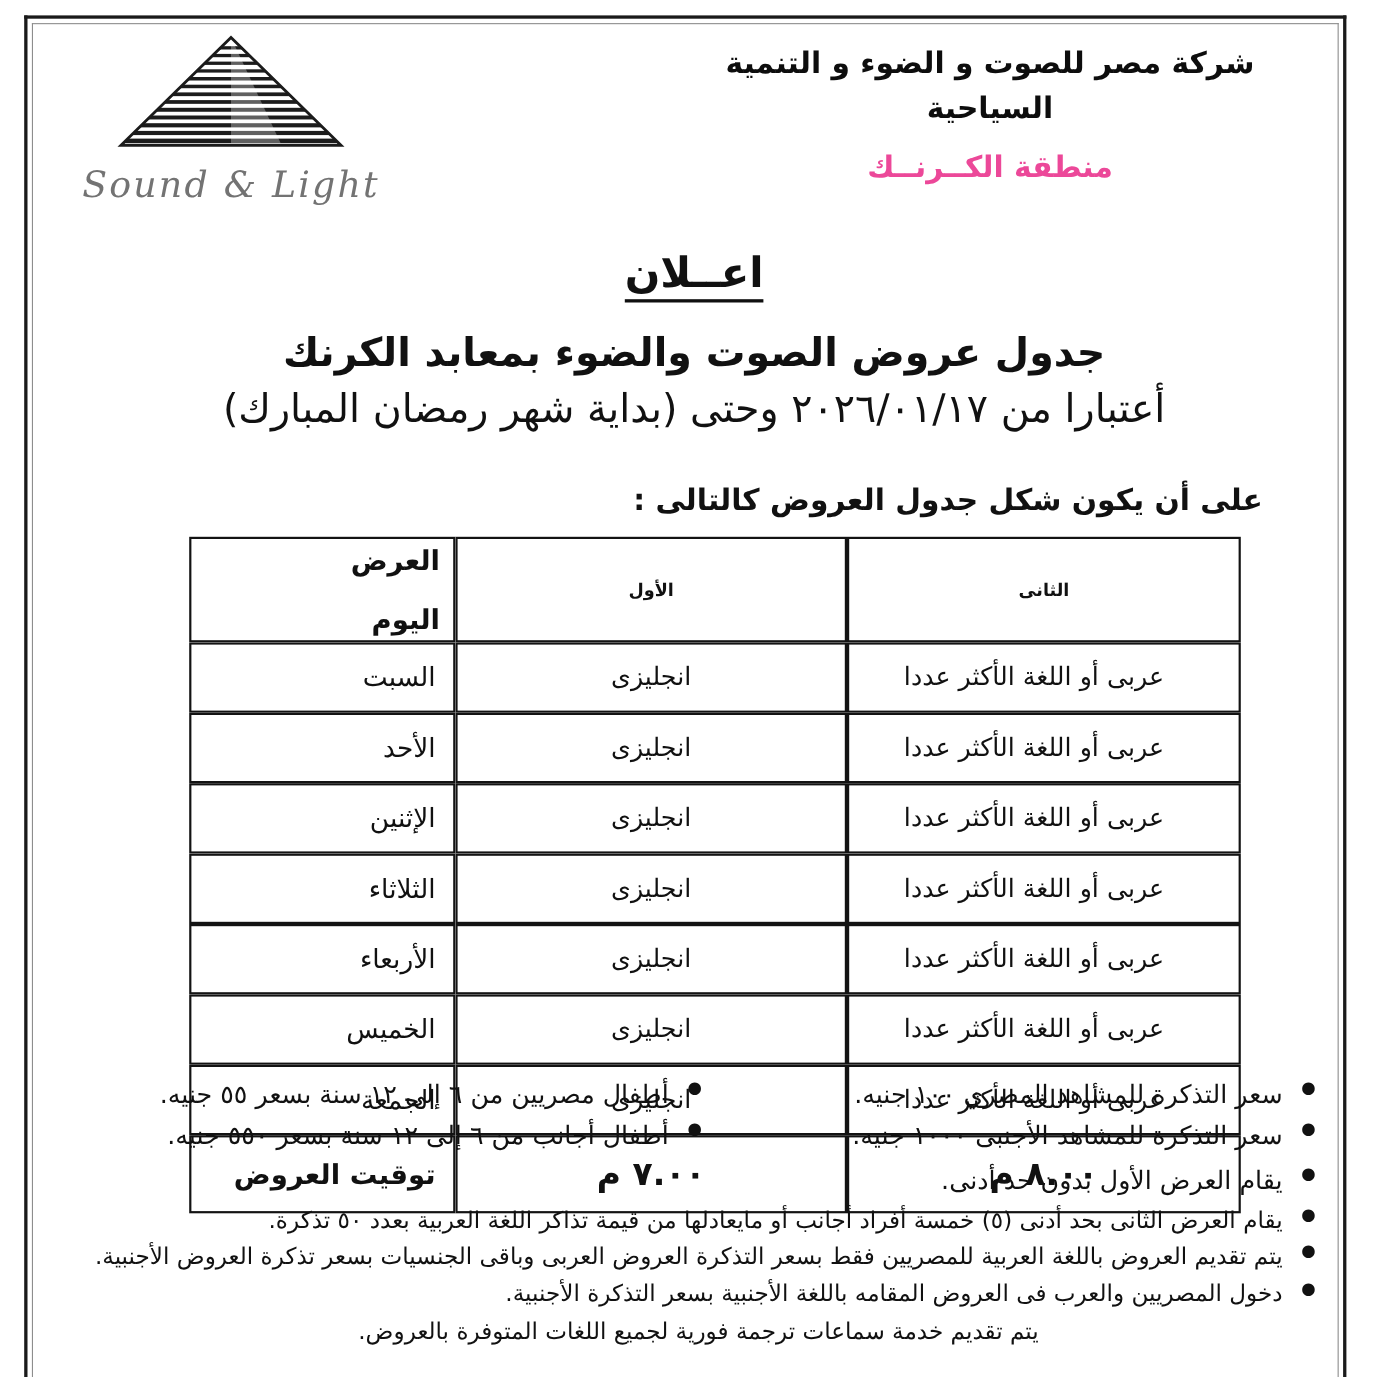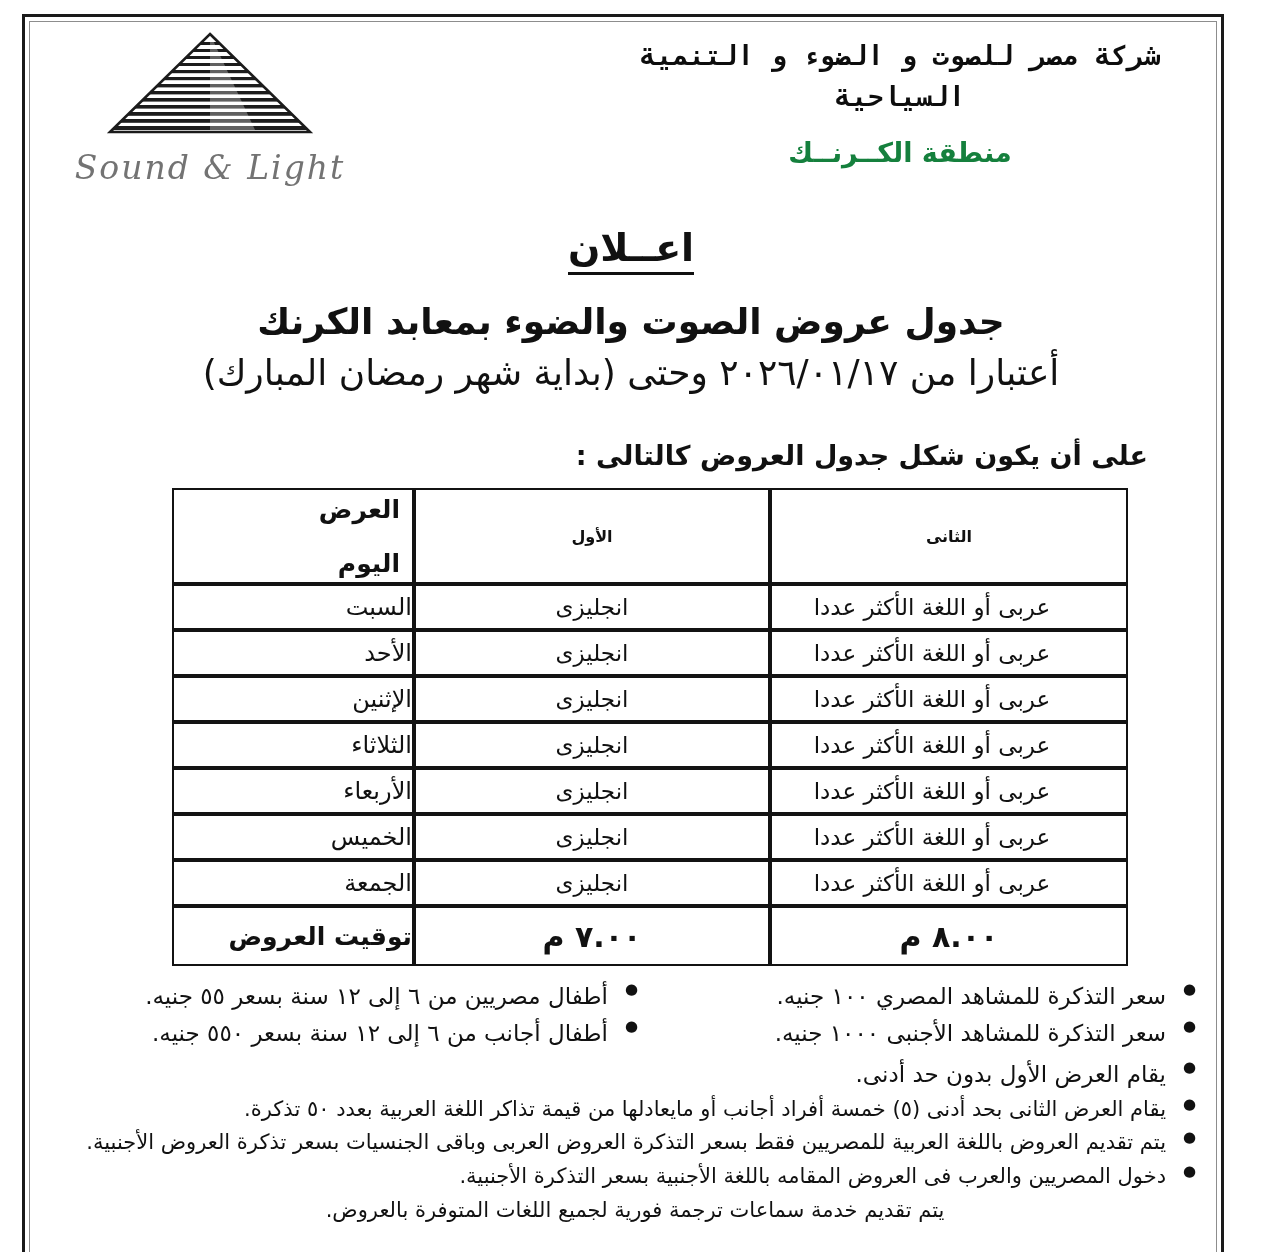--- a/index.html
+++ b/index.html
@@ -70,28 +70,27 @@
     right: 62px; top: 38px;
     text-align: center;
     width: 600px;
     direction: rtl;
   }
   .org-line1 {
     font-size: 27px;
     font-weight: 700;
     line-height: 1.5;
     color: #0d0d0d;
-    font-family: Liberation Mono, monospace;
   }
   .org-line2 {
     font-size: 27px;
     font-weight: 700;
     line-height: 1.5;
     margin-top: 14px;
-    color: #15803d;
+    color: #ec4899;
     letter-spacing: 1px;
   }
 
   
   .title-area {
     position: absolute;
     left: 0; top: 228px;
     width: 1262px;
     text-align: center;
     direction: rtl;
@@ -137,21 +136,21 @@
     direction: rtl;
   }
   table.schedule {
     border-collapse: separate;
     border-spacing: 0;
     width: 956px;
     table-layout: fixed;
   }
   table.schedule td, table.schedule th {
     border: 2.5px solid #131313;
-    padding: 0;
+    padding: 16px;
     vertical-align: middle;
     background: #fff;
   }
   .col-day   { width: 242px; }
   .col-first { width: 356px; }
   .col-second{ width: 358px; }
 
   td.day-head {
     height: 96px;
     position: relative;

